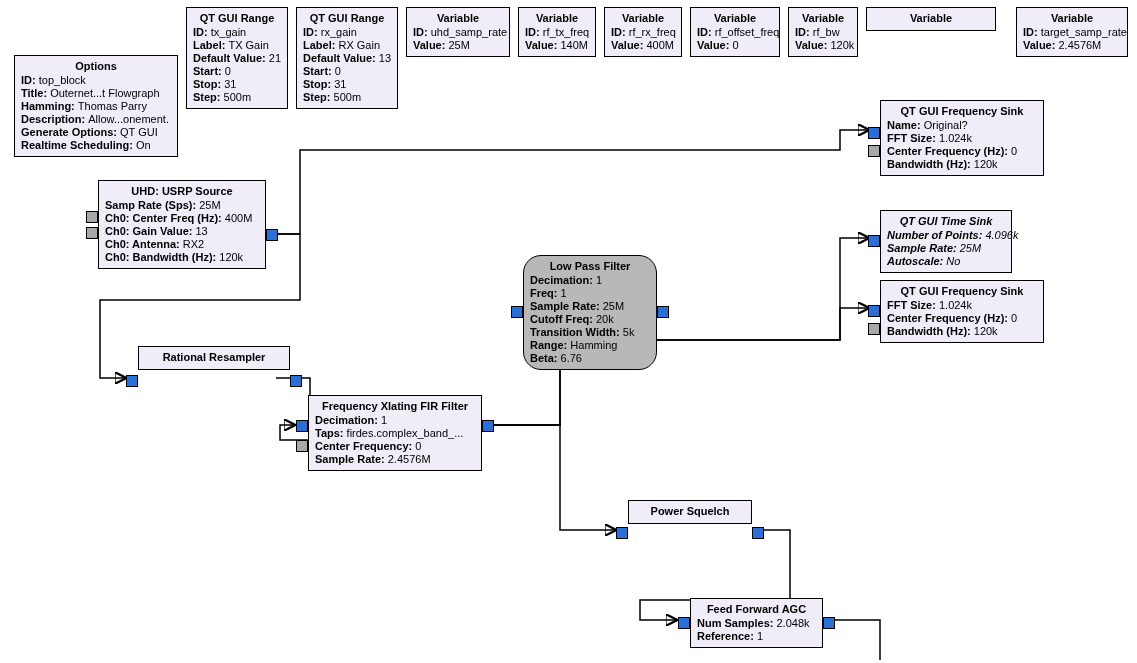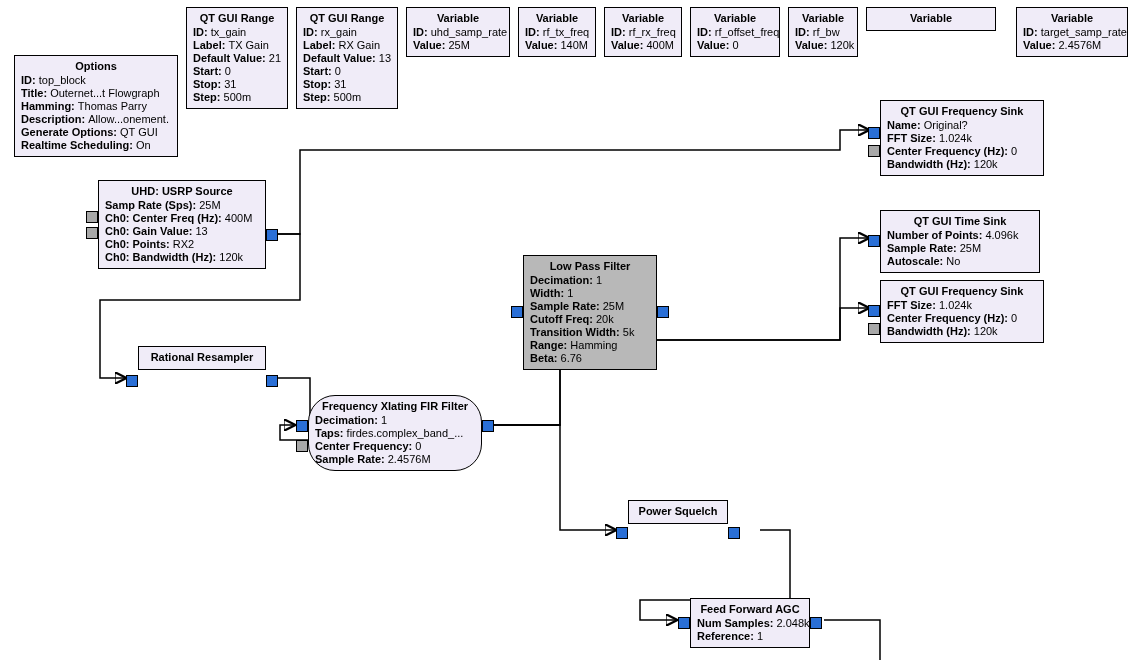--- a/index.html
+++ b/index.html
@@ -166,69 +166,69 @@
       <div class="row"><span class="k">Value: </span><span>2.4576M</span></div>
     </div>
 </div>
 
 <div class="block" style="left:98px; top:180px; width:168px;">
   <div class="title">UHD: USRP Source</div>
   <div>
       <div class="row"><span class="k">Samp Rate (Sps): </span><span>25M</span></div>
       <div class="row"><span class="k">Ch0: Center Freq (Hz): </span><span>400M</span></div>
       <div class="row"><span class="k">Ch0: Gain Value: </span><span>13</span></div>
-      <div class="row"><span class="k">Ch0: Points: </span><span>RX2</span></div>
+      <div class="row"><span class="k">Ch0: Antenna: </span><span>RX2</span></div>
       <div class="row"><span class="k">Ch0: Bandwidth (Hz): </span><span>120k</span></div>
     </div>
   <div class="port grey" style="left:-13px; top:30px;"></div>
   <div class="port grey" style="left:-13px; top:46px;"></div>
   <div class="port" style="right:-13px; top:48px;"></div>
 </div>
 
-<div class="block" style="left:138px; top:346px; width:128px;">
+<div class="block" style="left:138px; top:346px; width:152px;">
   <div class="title">Rational Resampler</div>
   <div class="port" style="left:-13px; top:28px;"></div>
   <div class="port" style="right:-13px; top:28px;"></div>
 </div>
 
-<div class="block disabled" style="left:523px; top:255px; width:134px;">
+<div class="block disabled" style="left:523px; top:255px; width:134px;border-radius:18px;">
   <div class="title">Low Pass Filter</div>
   <div>
       <div class="row"><span class="k">Decimation: </span><span>1</span></div>
-      <div class="row"><span class="k">Width: </span><span>1</span></div>
+      <div class="row"><span class="k">Freq: </span><span>1</span></div>
       <div class="row"><span class="k">Sample Rate: </span><span>25M</span></div>
       <div class="row"><span class="k">Cutoff Freq: </span><span>20k</span></div>
       <div class="row"><span class="k">Transition Width: </span><span>5k</span></div>
       <div class="row"><span class="k">Range: </span><span>Hamming</span></div>
       <div class="row"><span class="k">Beta: </span><span>6.76</span></div>
     </div>
   <div class="port" style="left:-13px; top:50px;"></div>
   <div class="port" style="right:-13px; top:50px;"></div>
 </div>
 
-<div class="block" style="left:308px; top:395px; width:174px;border-radius:27px;">
+<div class="block" style="left:308px; top:395px; width:174px;">
   <div class="title">Frequency Xlating FIR Filter</div>
   <div>
       <div class="row"><span class="k">Decimation: </span><span>1</span></div>
       <div class="row"><span class="k">Taps: </span><span>firdes.complex_band_...</span></div>
       <div class="row"><span class="k">Center Frequency: </span><span>0</span></div>
       <div class="row"><span class="k">Sample Rate: </span><span>2.4576M</span></div>
     </div>
   <div class="port" style="left:-13px; top:24px;"></div>
   <div class="port grey" style="left:-13px; top:44px;"></div>
   <div class="port" style="right:-13px; top:24px;"></div>
 </div>
 
-<div class="block" style="left:628px; top:500px; width:100px;">
+<div class="block" style="left:628px; top:500px; width:124px;">
   <div class="title">Power Squelch</div>
   <div class="port" style="left:-13px; top:26px;"></div>
   <div class="port" style="right:-13px; top:26px;"></div>
 </div>
 
-<div class="block" style="left:690px; top:598px; width:120px;">
+<div class="block" style="left:690px; top:598px; width:133px;">
   <div class="title">Feed Forward AGC</div>
   <div>
       <div class="row"><span class="k">Num Samples: </span><span>2.048k</span></div>
       <div class="row"><span class="k">Reference: </span><span>1</span></div>
     </div>
   <div class="port" style="left:-13px; top:18px;"></div>
   <div class="port" style="right:-13px; top:18px;"></div>
 </div>
 
 <div class="block" style="left:880px; top:100px; width:164px;">
@@ -236,21 +236,21 @@
   <div>
       <div class="row"><span class="k">Name: </span><span>Original?</span></div>
       <div class="row"><span class="k">FFT Size: </span><span>1.024k</span></div>
       <div class="row"><span class="k">Center Frequency (Hz): </span><span>0</span></div>
       <div class="row"><span class="k">Bandwidth (Hz): </span><span>120k</span></div>
     </div>
   <div class="port" style="left:-13px; top:26px;"></div>
   <div class="port grey" style="left:-13px; top:44px;"></div>
 </div>
 
-<div class="block" style="left:880px; top:210px; width:160px;">
+<div class="block" style="left:880px; top:210px; width:132px;font-style:italic;">
   <div class="title">QT GUI Time Sink</div>
   <div>
       <div class="row"><span class="k">Number of Points: </span><span>4.096k</span></div>
       <div class="row"><span class="k">Sample Rate: </span><span>25M</span></div>
       <div class="row"><span class="k">Autoscale: </span><span>No</span></div>
     </div>
   <div class="port" style="left:-13px; top:24px;"></div>
 </div>
 
 <div class="block" style="left:880px; top:280px; width:164px;">

